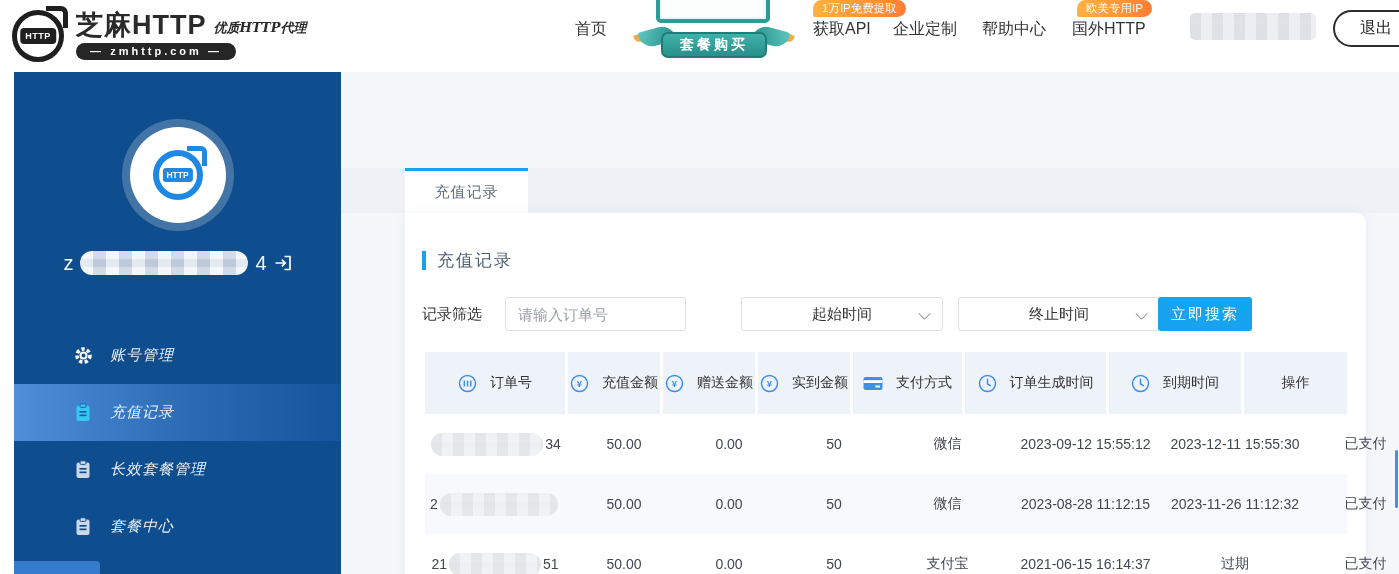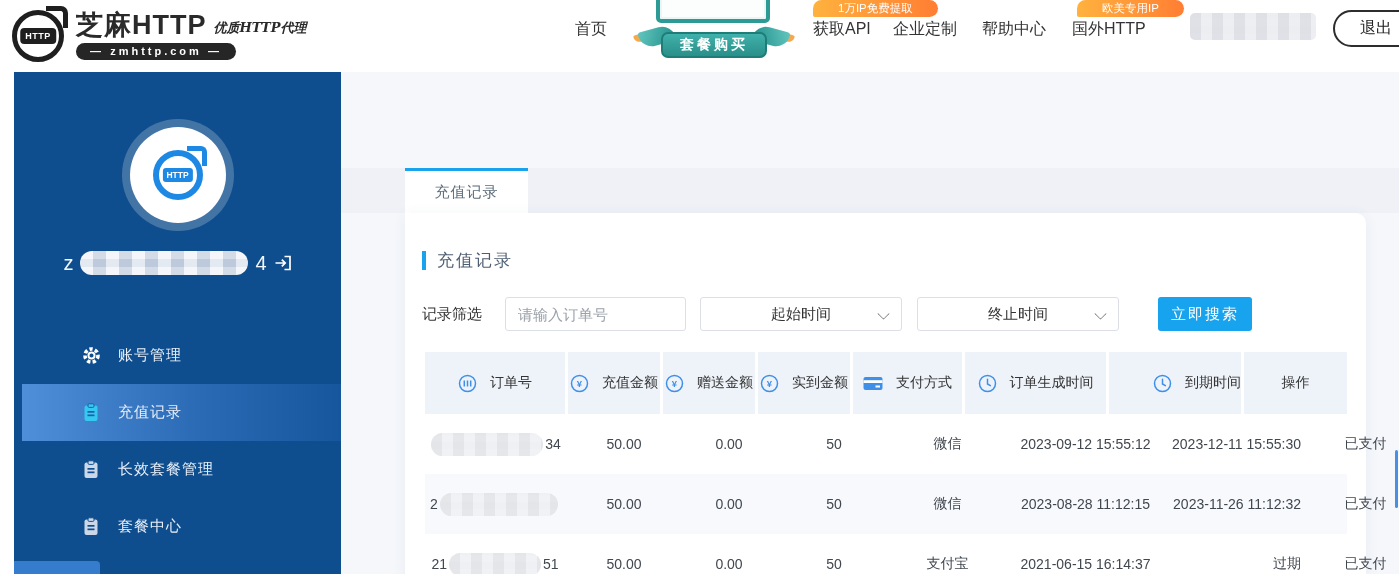--- a/index.html
+++ b/index.html
@@ -14,21 +14,21 @@
     border-top:5px solid #1f1f1f; border-right:5px solid #1f1f1f; border-radius:0 7px 0 0; background:#fff0; }
   .logo-chip { position:absolute; left:50%; top:50%; transform:translate(-50%,-50%); background:#1f1f1f;
     color:#fff; font-size:9px; font-weight:bold; padding:3px 5px; border-radius:4px; letter-spacing:.5px; }
   .brand-row { display:flex; align-items:flex-end; gap:7px; }
   .brand-name { font-size:27px; font-weight:bold; color:#2a2a2a; letter-spacing:1px; line-height:30px; }
   .brand-tagline { font-family:"DejaVu Serif","Liberation Serif",serif; font-style:italic; font-size:13px;
     font-weight:bold; color:#2a2a2a; padding-bottom:3px;margin-top:11px; }
   .brand-domain { margin-top:3px; background:#262626; color:#fff; border-radius:11px; font-size:11px;
     letter-spacing:3px; padding:2px 0 3px; width:160px; text-align:center; font-weight:bold; }
   .nav-item { position:absolute; top:19px; font-size:16px; color:#333; cursor:pointer; white-space:nowrap; }
-  .badge { position:absolute; top:0; height:17px; line-height:16px; padding:0 25px; border-radius:9px 9px 9px 2px;
+  .badge { position:absolute; top:0; height:17px; line-height:16px; padding:0 9px; border-radius:9px 9px 9px 2px;
     background:linear-gradient(90deg,#ffb23e,#ff7e33); color:#fff; font-size:11.5px; white-space:nowrap; }
   .user-blur-top { position:absolute; left:1190px; top:13px; width:126px; height:27px; border-radius:5px;
     background:
       repeating-linear-gradient(90deg, rgba(222,224,229,.9) 0 11px, rgba(238,239,243,.9) 11px 22px),
       repeating-linear-gradient(0deg, #ececf0 0 7px, #e1e3e8 7px 14px); }
   .logout-btn { position:absolute; left:1333px; top:10px; width:92px; height:37px; border:2px solid #2d2d2d;
     border-radius:19px; font-size:16px; color:#222; display:flex; align-items:center; padding-left:25px;
     background:#fff; cursor:pointer; }
 
   
@@ -59,21 +59,21 @@
     border-top:5px solid #1e88e5; border-right:5px solid #1e88e5; border-radius:0 6px 0 0; }
   .avatar-chip { position:absolute; left:50%; top:50%; transform:translate(-50%,-50%); background:#1e88e5;
     color:#fff; font-weight:bold; font-size:8.5px; padding:2px 4px; border-radius:3px; }
   .user-row { position:absolute; top:179px; left:0; width:100%; display:flex; align-items:center;
     justify-content:center; gap:7px; color:#f2f7fc; font-size:20px; }
   .user-blur-side { width:168px; height:24px; border-radius:12px;
     background:
       repeating-linear-gradient(90deg, rgba(255,255,255,.78) 0 13px, rgba(214,220,230,.72) 13px 26px),
       repeating-linear-gradient(0deg, rgba(242,243,247,.85) 0 8px, rgba(205,211,222,.6) 8px 16px); }
   .exit-wrap { display:flex; align-items:center; cursor:pointer; }
-  .menu { position:absolute; left:8px; top:255px; width:100%; }
+  .menu { position:absolute; left:0; top:255px; width:100%;font-style:italic; }
   .menu-item { height:57px; display:flex; align-items:center; padding-left:58px; gap:16px; color:#e9eff8;
     font-size:15px; letter-spacing:1px; cursor:pointer; }
   .menu-item.active { background:linear-gradient(90deg,#4f8ed9 0%,#2a6ab5 55%,#14559b 100%); }
   .mi-icon { width:22px; display:flex; justify-content:center; }
   .sb-footer-chip { position:absolute; left:0; bottom:0; width:86px; height:13px; background:#3b82d4;
     border-radius:0 4px 0 0; opacity:.9; }
 
   
   .main { position:absolute; left:341px; top:72px; width:1058px; height:502px; background:#f5f7fb; }
   .tab-band { position:absolute; left:0; top:96px; width:1058px; height:45px; background:#eff1f7; }
@@ -86,37 +86,37 @@
   .title-bar { width:4px; height:19px; background:#1ba2ec; }
   .card-title { font-size:17px; color:#4e5e72; letter-spacing:2px; }
 
   .filter-row { position:absolute; left:17px; top:84px; width:924px; height:34px; }
   .f-label { position:absolute; left:0; top:8px; font-size:15px; color:#333; }
   .order-input { position:absolute; left:83px; top:0; width:181px; height:34px; border:1px solid #dcdfe6;
     border-radius:3px; padding:0 12px; font-size:15px; color:#333; outline:none; }
   .order-input::placeholder { color:#9aa1a9; }
   .sel { position:absolute; top:0; width:202px; height:34px; border:1px solid #dcdfe6; border-radius:3px;
     background:#fff; display:flex; align-items:center; justify-content:center; font-size:15px; color:#333;
-    cursor:pointer; }
+    cursor:pointer;margin-left:41px; }
   .sel .chev { position:absolute; right:13px; top:11px; width:9px; height:9px; border-right:1.5px solid #555;
     border-bottom:1.5px solid #555; transform:rotate(45deg); border-radius:1px; }
   .sel.s1 { left:278px; } .sel.s2 { left:495px; }
   .search-btn { position:absolute; left:736px; top:0; width:94px; height:34px; background:#17a3ee; color:#fff;
     border:none; border-radius:3px; font-size:15px; letter-spacing:2px; cursor:pointer;
     font-family:inherit; }
 
   .table { position:absolute; left:20px; top:139px; width:922px; }
   .thead { display:flex; gap:3px; height:62px; }
   .th { background:#eef3fa; display:flex; align-items:center; justify-content:center; gap:13px;
     font-size:14px; color:#333; }
   .trow { display:flex; gap:13px; height:60px; }
   .trow.alt { background:#f7f9fd; }
   .td { display:flex; align-items:center; justify-content:center; font-size:14px; color:#41474f; }
   .c1{flex:0 0 140px;} .c2{flex:0 0 92px;} .c3{flex:0 0 92px;} .c4{flex:0 0 92px;}
-  .c5{flex:0 0 109px;} .c6{flex:0 0 141px;} .c7{flex:0 0 132px;justify-content:flex-end;} .c8{flex:0 0 103px;}
+  .c5{flex:0 0 109px;} .c6{flex:0 0 141px;} .c7{flex:0 0 132px;} .c8{flex:0 0 103px;}
   .blur-pill { height:23px; border-radius:12px; display:inline-block;
     background:
       repeating-linear-gradient(90deg, rgba(228,229,233,.85) 0 11px, rgba(241,242,245,.85) 11px 22px),
       repeating-linear-gradient(0deg, #f0f1f4 0 7px, #e3e5e9 7px 14px); }
   .ord { gap:2px; }
   .scroll-hint { position:absolute; right:1px; top:378px; width:3px; height:58px; background:#4a90e2;
     border-radius:2px; }
   .ico { display:inline-flex; align-items:center; }
 </style>
 </head>

